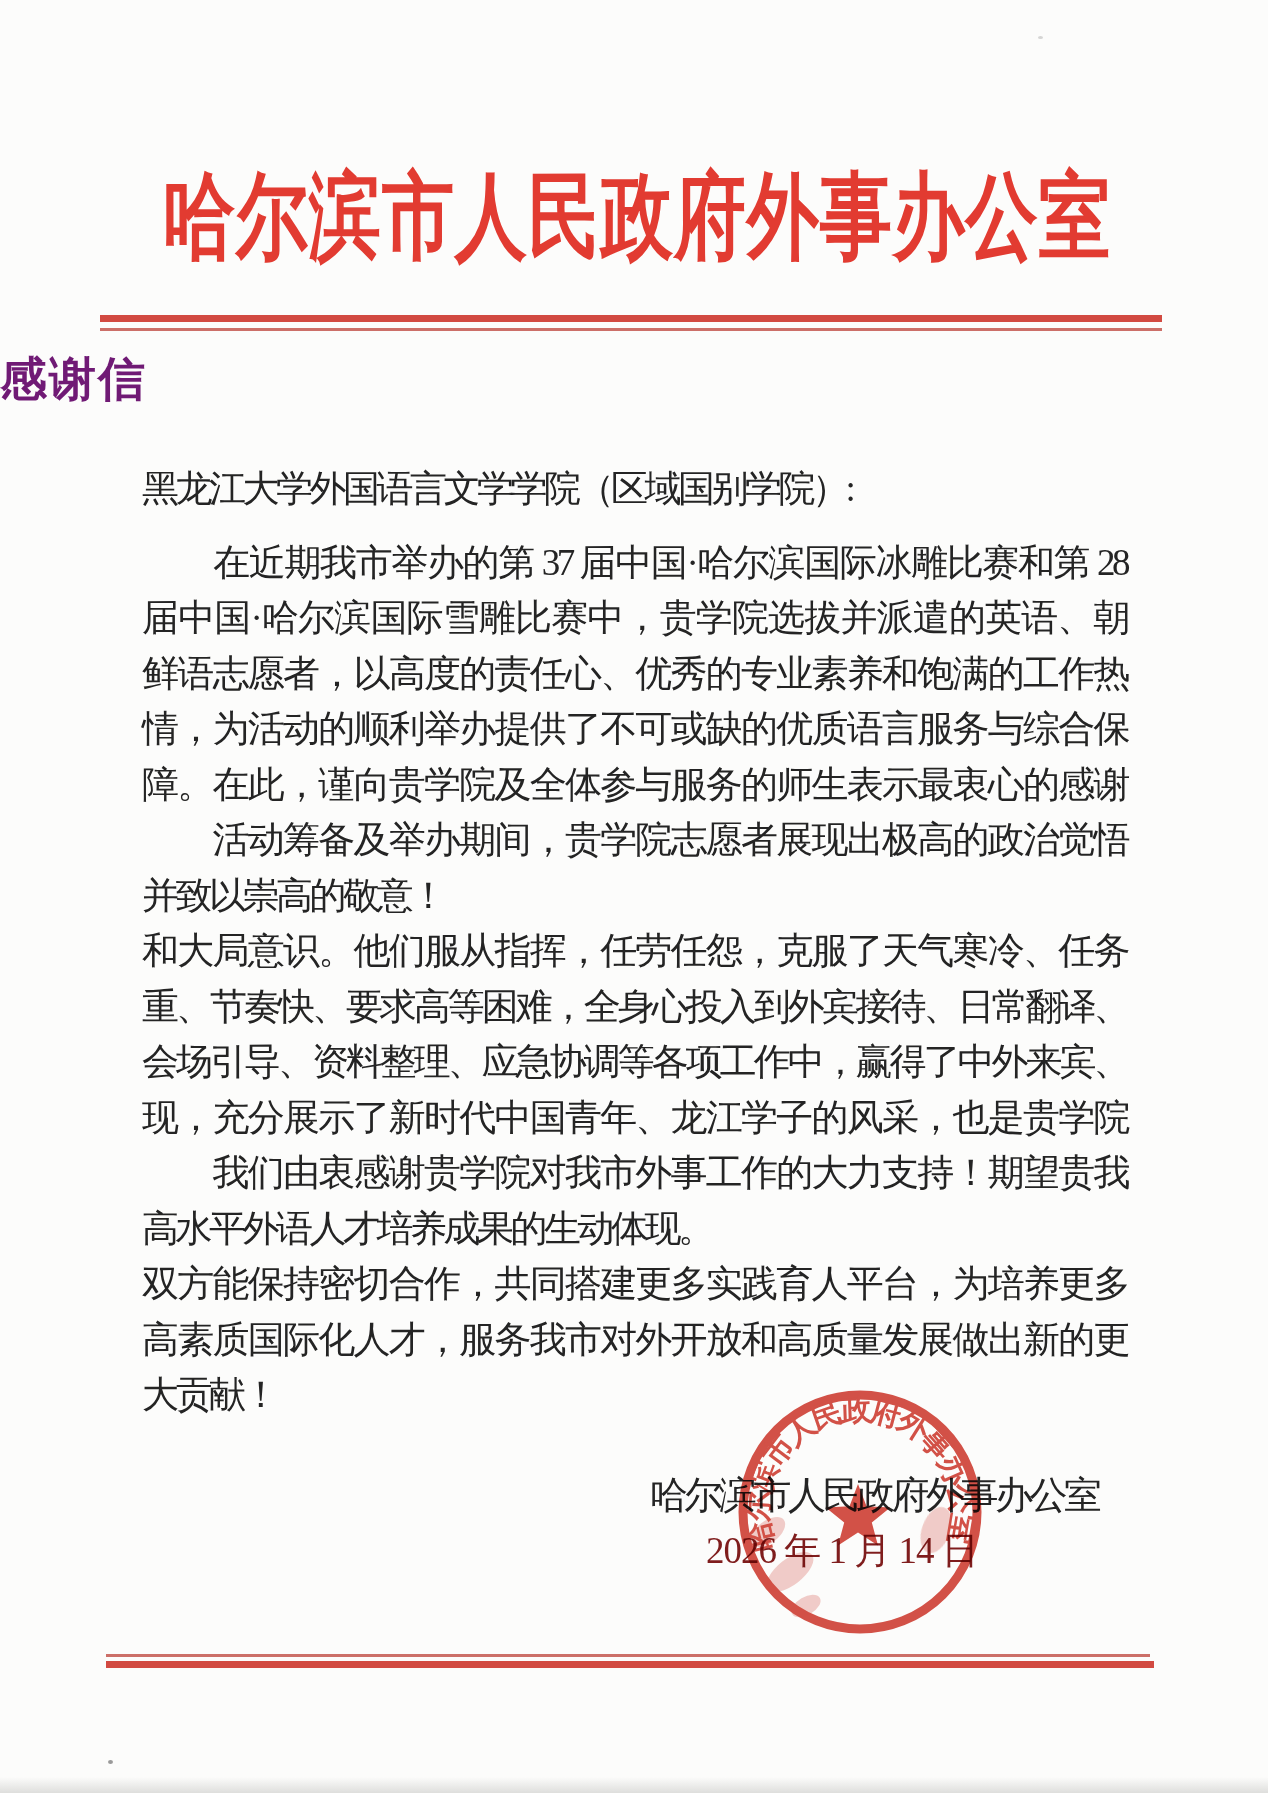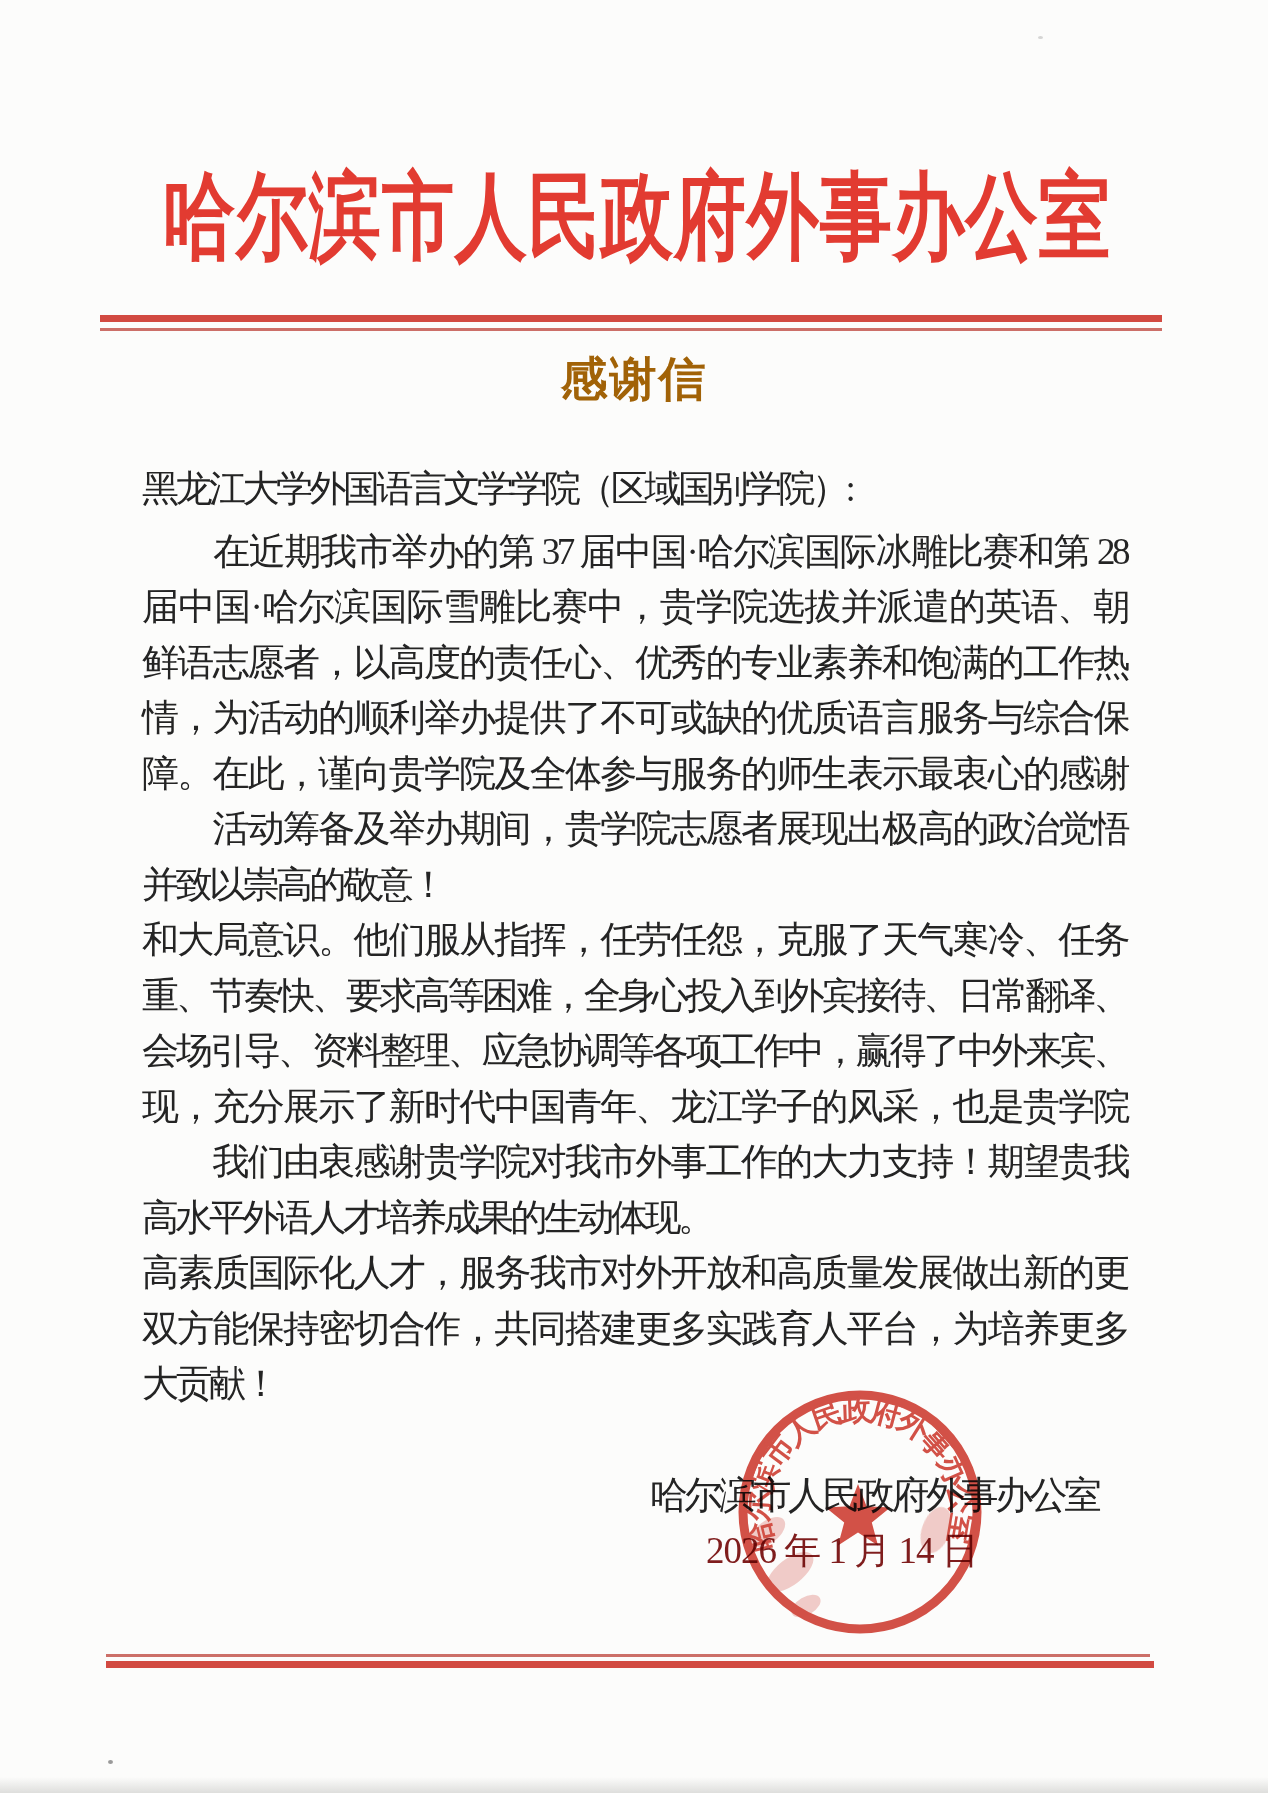--- a/index.html
+++ b/index.html
@@ -20,30 +20,30 @@
     letter-spacing:1px;
   }
   .rule{position:absolute;}
   #rule-top-thick{left:100px;top:315px;width:1062px;height:7px;background:#d24a41;}
   #rule-top-thin {left:100px;top:328px;width:1062px;height:3px;background:#cc6f68;}
   #rule-bot-thin {left:106px;top:1654px;width:1044px;height:3px;background:#cc6f68;}
   #rule-bot-thick{left:106px;top:1661px;width:1048px;height:7px;background:#d24a41;}
   
   #letter-title{
     position:absolute;left:0;top:348px;width:1268px;
-    text-align:center;font-size:47px;font-weight:bold;
-    color:#a16207;letter-spacing:2px;
+    font-size:47px;font-weight:bold;
+    color:#701a75;letter-spacing:2px;
   }
   
   #body{
     position:absolute;left:142px;top:461px;width:985px;
     font-size:37px;line-height:55.5px;letter-spacing:-3.5px;
     color:#242424;
   }
-  #recipient{margin-bottom:7px;}
+  #recipient{margin-bottom:18px;}
   .bline{width:985px;}
   .bline.just{text-align:justify;text-align-last:justify;}
   #signature{
     position:absolute;left:650px;top:1470px;
     font-size:38px;letter-spacing:-3.5px;color:#242424;white-space:nowrap;
   }
   #dateline{
     position:absolute;left:706px;top:1526px;
     font-size:37px;letter-spacing:-1px;color:#7f1d1d;white-space:nowrap;
   }
@@ -84,22 +84,22 @@
         <div class="bline just">情，为活动的顺利举办提供了不可或缺的优质语言服务与综合保</div>
         <div class="bline just">障。在此，谨向贵学院及全体参与服务的师生表示最衷心的感谢</div>
         <div class="bline just">　　活动筹备及举办期间，贵学院志愿者展现出极高的政治觉悟</div>
         <div class="bline">并致以崇高的敬意！</div>
         <div class="bline just">和大局意识。他们服从指挥，任劳任怨，克服了天气寒冷、任务</div>
         <div class="bline just">重、节奏快、要求高等困难，全身心投入到外宾接待、日常翻译、</div>
         <div class="bline just">会场引导、资料整理、应急协调等各项工作中，赢得了中外来宾、</div>
         <div class="bline just">现，充分展示了新时代中国青年、龙江学子的风采，也是贵学院</div>
         <div class="bline just">　　我们由衷感谢贵学院对我市外事工作的大力支持！期望贵我</div>
         <div class="bline">高水平外语人才培养成果的生动体现。</div>
+        <div class="bline just">双方能保持密切合作，共同搭建更多实践育人平台，为培养更多</div>
         <div class="bline just">高素质国际化人才，服务我市对外开放和高质量发展做出新的更</div>
-        <div class="bline just">双方能保持密切合作，共同搭建更多实践育人平台，为培养更多</div>
         <div class="bline">大贡献！</div>
       </div>
   </div>
 
   <div id="signature">哈尔滨市人民政府外事办公室</div>
 
   <div id="dateline">2026 年 1 月 14 日</div>
 
   <svg id="seal-svg" viewBox="0 0 1268 1793" xmlns="http://www.w3.org/2000/svg">
     <defs>

